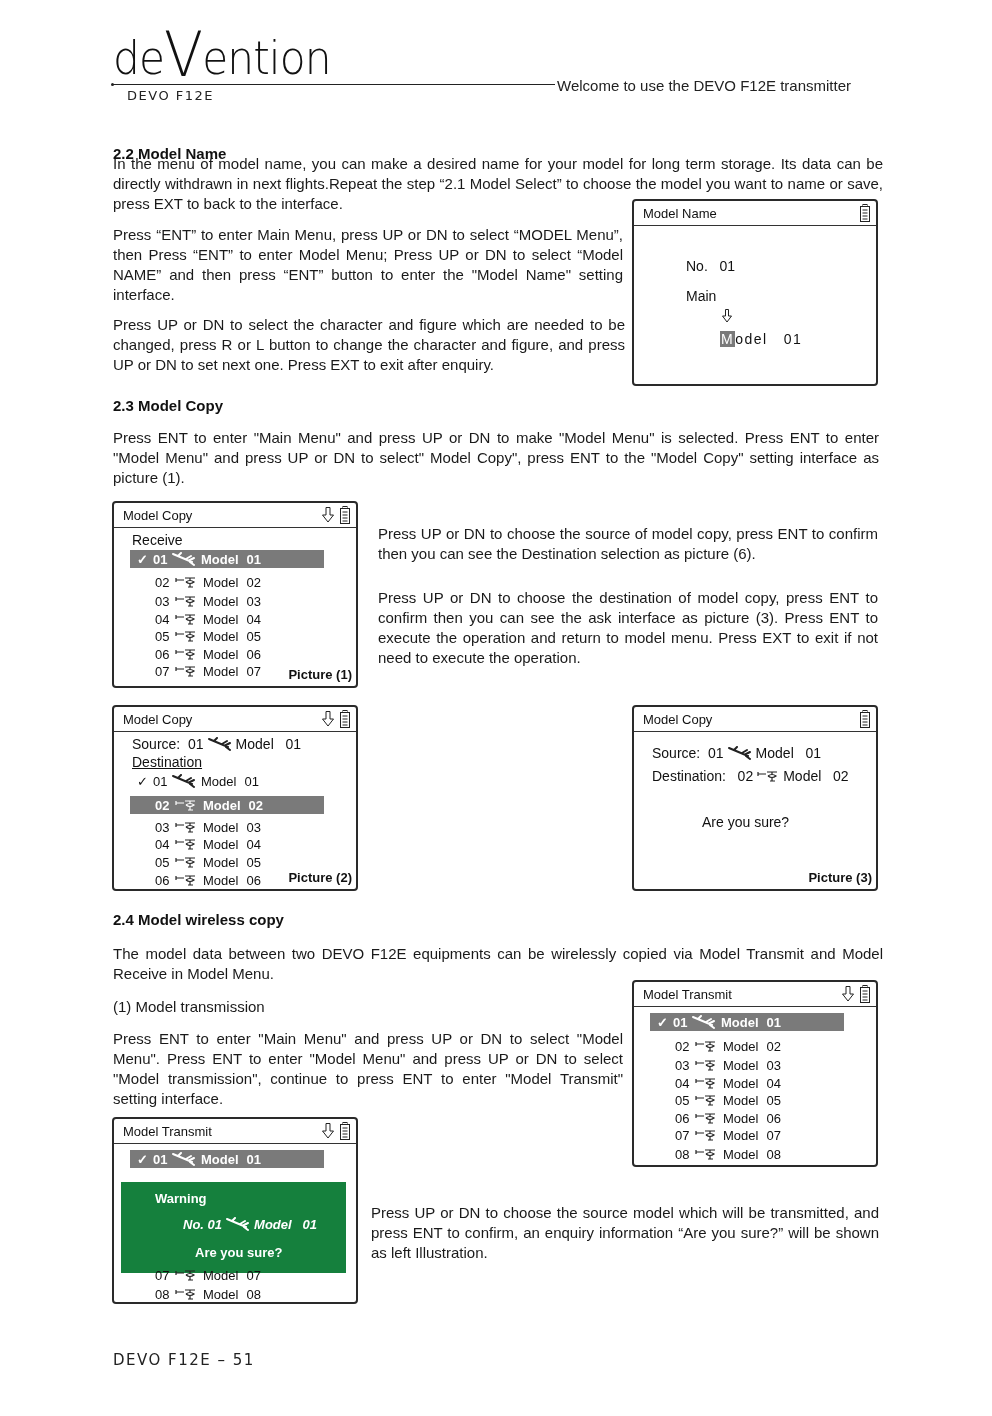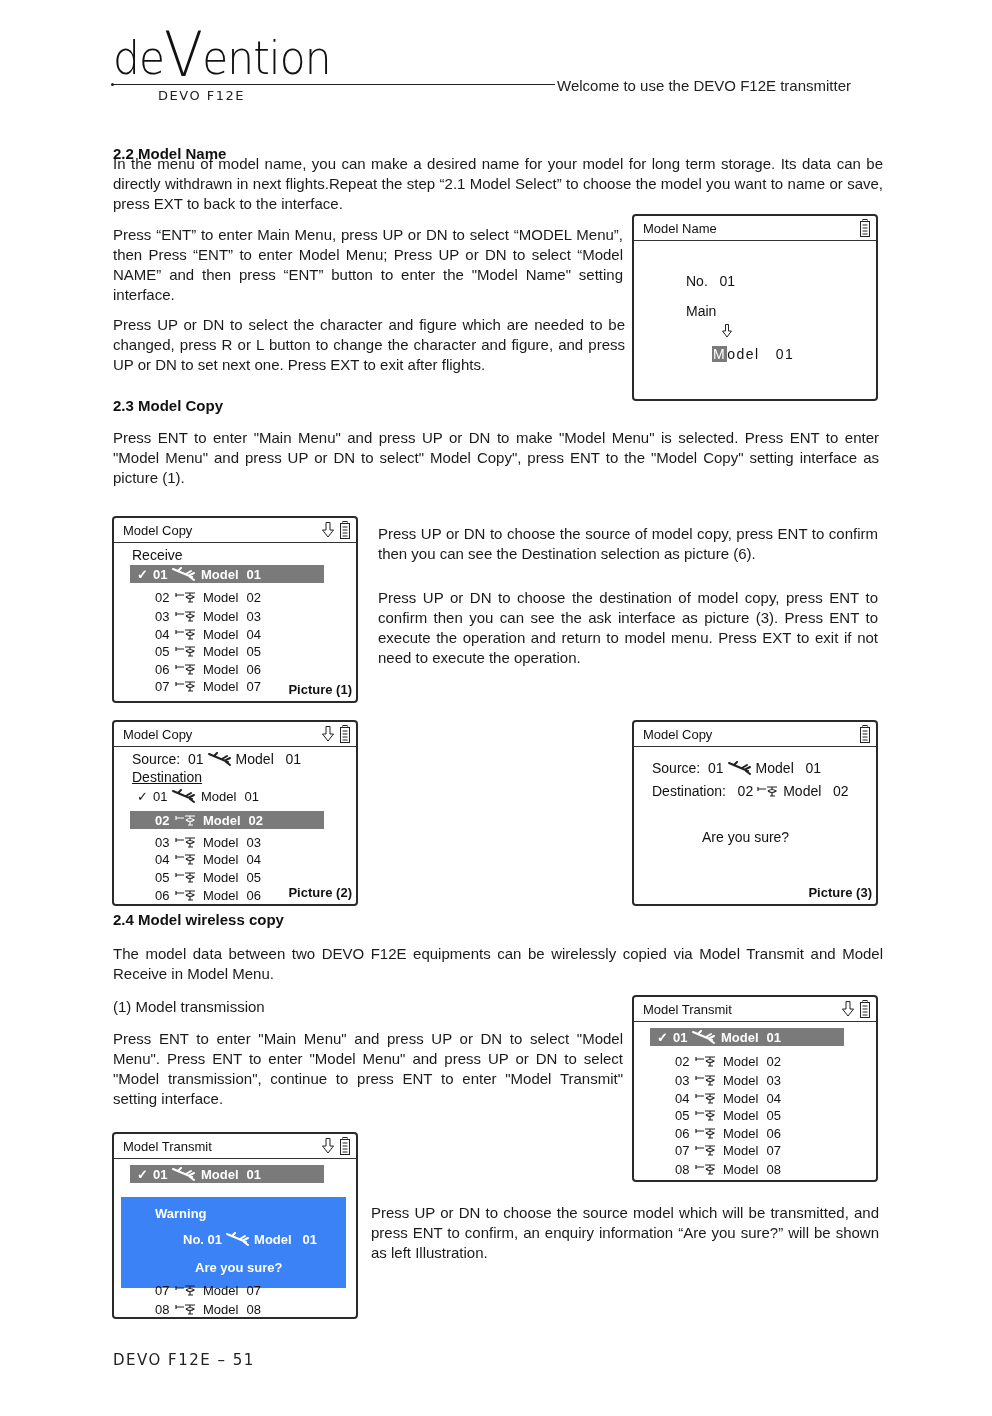--- a/index.html
+++ b/index.html
@@ -4,81 +4,81 @@
 <style>
   * { box-sizing: border-box; margin: 0; padding: 0; }
   html, body { width: 992px; height: 1416px; background: #ffffff; }
   body { position: relative; font-family: "Liberation Sans", sans-serif; color: #1a1a1a; overflow: hidden; }
 
   
   .logo { position: absolute; left: 113px; top: 22px; font-family: "DejaVu Sans", sans-serif; font-size: 46px; font-weight: 300; letter-spacing: -1px; color: #111; line-height: 1; transform: scaleX(0.92); transform-origin: left top; }
   .logo .big-v { font-size: 62px; position: relative; top: 2px; }
   .header-rule { position: absolute; left: 113px; top: 84px; width: 442px; height: 1px; background: #222; }
   .header-rule::before { content: ""; position: absolute; left: -2px; top: -1px; width: 3px; height: 3px; background: #222; border-radius: 50%; }
-  .logo-sub { position: absolute; left: 158px; top: 88px; font-family: "DejaVu Sans", sans-serif; font-size: 13px; letter-spacing: 1.5px; color: #222; }
+  .logo-sub { position: absolute; left: 127px; top: 88px; font-family: "DejaVu Sans", sans-serif; font-size: 13px; letter-spacing: 1.5px; color: #222; }
   .header-welcome { position: absolute; left: 557px; top: 77px; font-size: 15px; color: #222; }
 
   
   .h2 { position: absolute; font-size: 15px; font-weight: bold; color: #111; }
   .para { position: absolute; font-size: 15px; line-height: 20px; color: #1a1a1a; }
   .justify { text-align: justify; text-align-last: left; }
 
   
-  .screen { position: absolute; border: 2px solid #2a2a2a; border-radius: 4px; background: #fff; overflow: hidden; margin-top: 15px; }
+  .screen { position: absolute; border: 2px solid #2a2a2a; border-radius: 4px; background: #fff; overflow: hidden; }
   .screen-title-bar { position: absolute; left: 0; right: 0; top: 0; height: 25px; border-bottom: 1.5px solid #333; }
   .screen-title { position: absolute; left: 9px; top: 5px; font-size: 13px; color: #111; }
   .icons-right { position: absolute; right: 6px; top: 3px; display: flex; gap: 6px; align-items: center; }
   .ico { display: inline-block; }
   .line { position: absolute; font-size: 14px; color: #111; white-space: nowrap; }
   .row { position: absolute; height: 18px; display: flex; align-items: center; font-size: 13px; color: #111; white-space: nowrap; }
   .row .chk { width: 16px; text-align: right; margin-right: 2px; }
   .row .num { width: 18px; }
   .row .plane { width: 26px; display: inline-flex; justify-content: center; }
   .row .name { margin-left: 4px; }
   .row .nm { margin-left: 8px; }
   .row.sel { background: #7a7a7a; color: #fff; font-weight: bold; }
   .pic-label { position: absolute; right: 4px; bottom: 4px; font-size: 13px; font-weight: bold; color: #111; }
   .hl-M { background: #7a7a7a; color: #fff; padding: 0 1px; }
-  .warning-box { position: absolute; background: #3b82f6; color: #fff; font-weight: bold; font-size: 13px; }
+  .warning-box { position: absolute; background: #15803d; color: #fff; font-weight: bold; font-size: 13px; }
 
   .footer { position: absolute; left: 113px; top: 1351px; font-family: "DejaVu Sans", sans-serif; font-size: 15px; letter-spacing: 1.5px; color: #222; }
 </style>
 </head>
 <body>
 
 <div class="logo">de<span class="big-v">V</span>ention</div>
 <div class="header-rule"></div>
 <div class="logo-sub">DEVO F12E</div>
 <div class="header-welcome">Welcome to use the DEVO F12E transmitter</div>
 
 <div class="h2" style="left:113px; top:126px;margin-top:19px;">2.2 Model Name</div>
 <div class="para justify" style="left:113px; top:154px; width:770px;">In the menu of model name, you can make a desired name for your model for long term storage. Its data can be directly withdrawn in next flights.Repeat the step “2.1 Model Select” to choose the model you want to name or save, press EXT to back to the interface.</div>
 <div class="para justify" style="left:113px; top:225px; width:510px;">Press “ENT” to enter Main Menu, press UP or DN to select “MODEL Menu”, then Press “ENT” to enter Model Menu; Press UP or DN to select “Model NAME” and then press “ENT” button to enter the "Model Name" setting interface.</div>
-<div class="para justify" style="left:113px; top:315px; width:512px;">Press UP or DN to select the character and figure which are needed to be changed, press R or L button to change the character and figure, and press UP or DN to set next one.  Press EXT to exit after flights.</div>
+<div class="para justify" style="left:113px; top:315px; width:512px;">Press UP or DN to select the character and figure which are needed to be changed, press R or L button to change the character and figure, and press UP or DN to set next one.  Press EXT to exit after enquiry.</div>
 
 <div class="screen" style="left:632px; top:199px; width:246px; height:187px;">
   <div class="screen-title-bar">
     <span class="screen-title">Model Name</span>
     <div class="icons-right">
       <span class="ico"><svg width="10" height="18" viewBox="0 0 10 18">
             <rect x="3" y="0.5" width="4" height="2" fill="none" stroke="#222"></rect>
             <rect x="0.5" y="2.5" width="9" height="15" fill="none" stroke="#222"></rect>
             <line x1="2.5" y1="6" x2="7.5" y2="6" stroke="#222"></line>
             <line x1="2.5" y1="9" x2="7.5" y2="9" stroke="#222"></line>
             <line x1="2.5" y1="12" x2="7.5" y2="12" stroke="#222"></line>
             <line x1="2.5" y1="15" x2="7.5" y2="15" stroke="#222"></line>
           </svg></span>
     </div>
   </div>
   <div class="line" style="left:52px; top:57px;"><span>No.</span>&nbsp;&nbsp;&nbsp;<span>01</span></div>
   <div class="line" style="left:52px; top:87px;">Main</div>
   <span class="ico" style="position:absolute; left:88px; top:108px;"><svg width="10" height="14" viewBox="0 0 10 14">
         <path d="M3.5 0.5 H6.5 V7 H9.5 L5 13 L0.5 7 H3.5 Z" fill="none" stroke="#222"></path>
       </svg></span>
-  <div class="line" style="left:78px; top:130px; letter-spacing:1.5px;text-align:right;"><span class="hl-M">M</span><span>odel</span>&nbsp;&nbsp;&nbsp;<span>01</span></div>
+  <div class="line" style="left:86px; top:130px; letter-spacing:1.5px;text-align:right;"><span class="hl-M">M</span><span>odel</span>&nbsp;&nbsp;&nbsp;<span>01</span></div>
 </div>
 
 <div class="h2" style="left:113px; top:397px;">2.3 Model Copy</div>
 <div class="para justify" style="left:113px; top:428px; width:766px;">Press ENT to enter "Main Menu" and press UP or DN to make "Model Menu" is selected. Press ENT to enter "Model Menu" and press UP or DN to select" Model Copy", press ENT to the "Model Copy" setting interface as picture (1).</div>
 <div class="para justify" style="left:378px; top:524px; width:500px;">Press UP or DN to choose the source of model copy, press ENT to confirm then you can see the Destination selection as picture (6).</div>
 <div class="para justify" style="left:378px; top:588px; width:500px;">Press UP or DN to choose the destination of model copy, press ENT to confirm then you can see the ask interface as picture (3). Press ENT to execute the operation and return to model menu. Press EXT to exit if not need to execute the operation.</div>
 
 <div class="screen" style="left:112px; top:501px; width:246px; height:187px;">
   <div class="screen-title-bar">
     <span class="screen-title">Model Copy</span>
@@ -420,21 +420,21 @@
             <line x1="2.5" y1="6" x2="7.5" y2="6" stroke="#222"></line>
             <line x1="2.5" y1="9" x2="7.5" y2="9" stroke="#222"></line>
             <line x1="2.5" y1="12" x2="7.5" y2="12" stroke="#222"></line>
             <line x1="2.5" y1="15" x2="7.5" y2="15" stroke="#222"></line>
           </svg></span>
       </div>
   </div>
 
   <div class="warning-box" style="left:7px; top:63px; width:225px; height:91px;">
     <div style="position:absolute; left:34px; top:9px;">Warning</div>
-    <div style="position:absolute; left:62px; top:35px; white-space:nowrap;"><span>No.</span>&nbsp;<span>01</span><span class="plane-slot" style="display: inline-block; vertical-align: middle; margin: 0px 4px;"><svg width="24" height="14" viewBox="0 0 24 14">
+    <div style="position:absolute; left:62px; top:35px; white-space:nowrap;font-style:italic;"><span>No.</span>&nbsp;<span>01</span><span class="plane-slot" style="display: inline-block; vertical-align: middle; margin: 0px 4px;"><svg width="24" height="14" viewBox="0 0 24 14">
             <path d="M1 2 L20 10 M6 4 L9 1 M14 7 L19 4 M18 8 L22 6 M18 10 L22 13" fill="none" stroke="#fff" stroke-width="2" stroke-linecap="round"></path>
           </svg></span><span>Model</span>&nbsp;&nbsp;&nbsp;<span>01</span></div>
     <div style="position:absolute; left:74px; top:63px;">Are you sure?</div>
   </div>
 <div class="row" style="top: 147px; left: 16px; width: auto;">
       <span class="chk" style="margin-left:2px"></span>
       <span class="num" style="margin-left:5px">07</span>
       <span class="plane">
         <svg width="22" height="12" viewBox="0 0 22 12">
           <path d="M1 4 H9 M1 2 V6 M10 2 H20 M15 2 V4 M11 6 Q15 3 19 6 Q15 9 11 6 M13 11 H18 M15 8 V11" fill="none" stroke="#222" stroke-width="1.2"></path>

